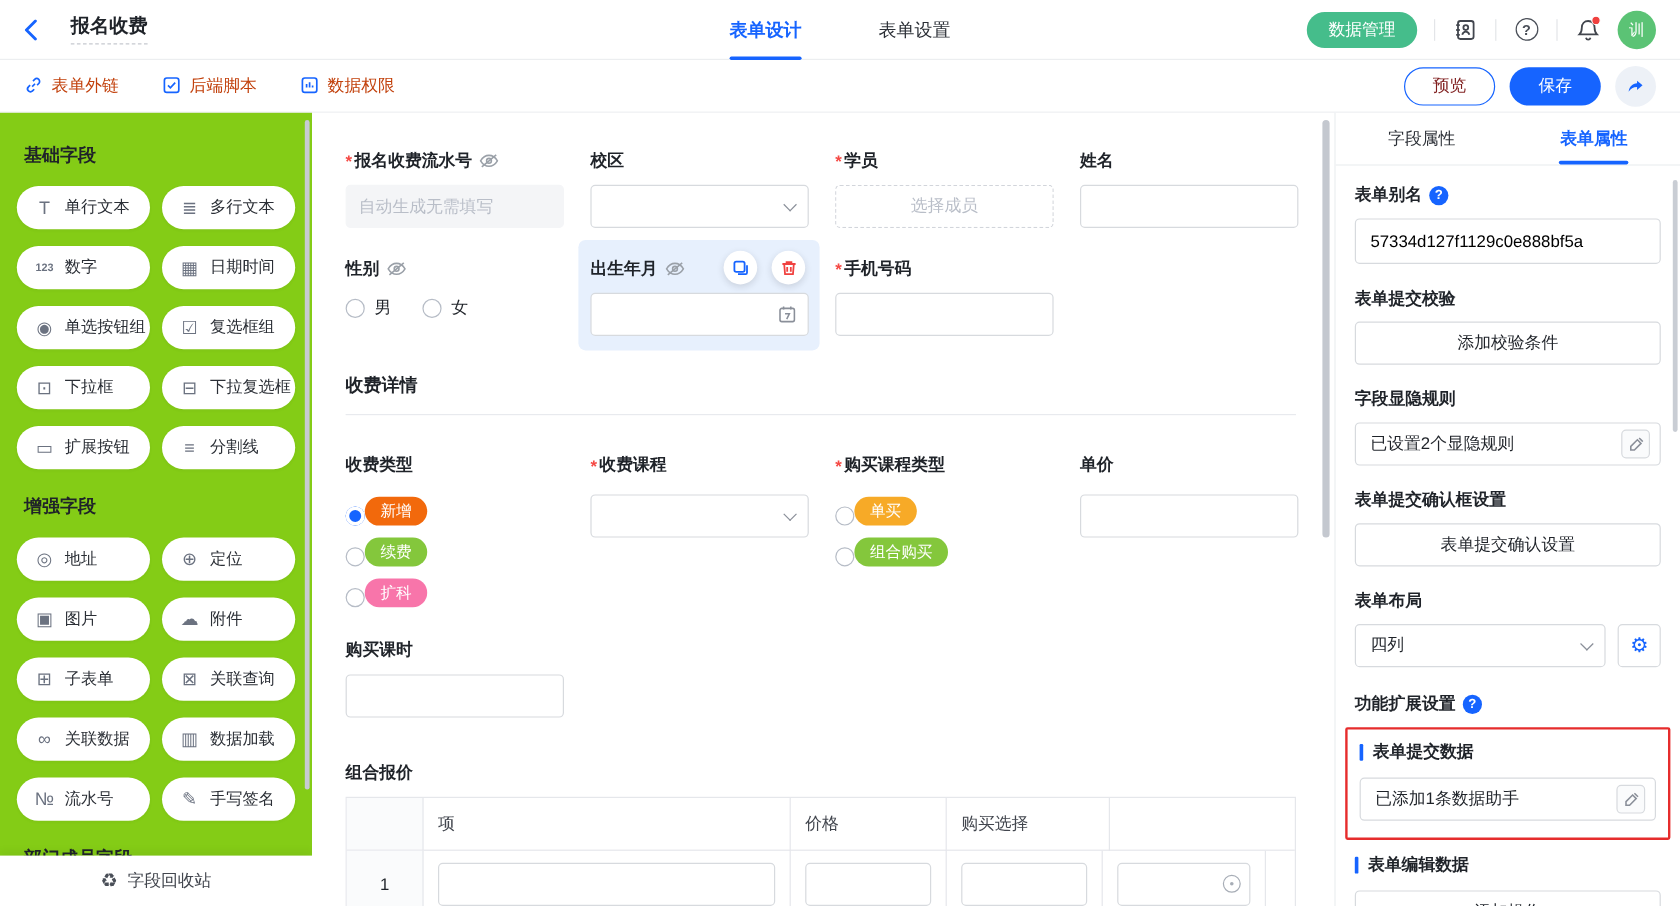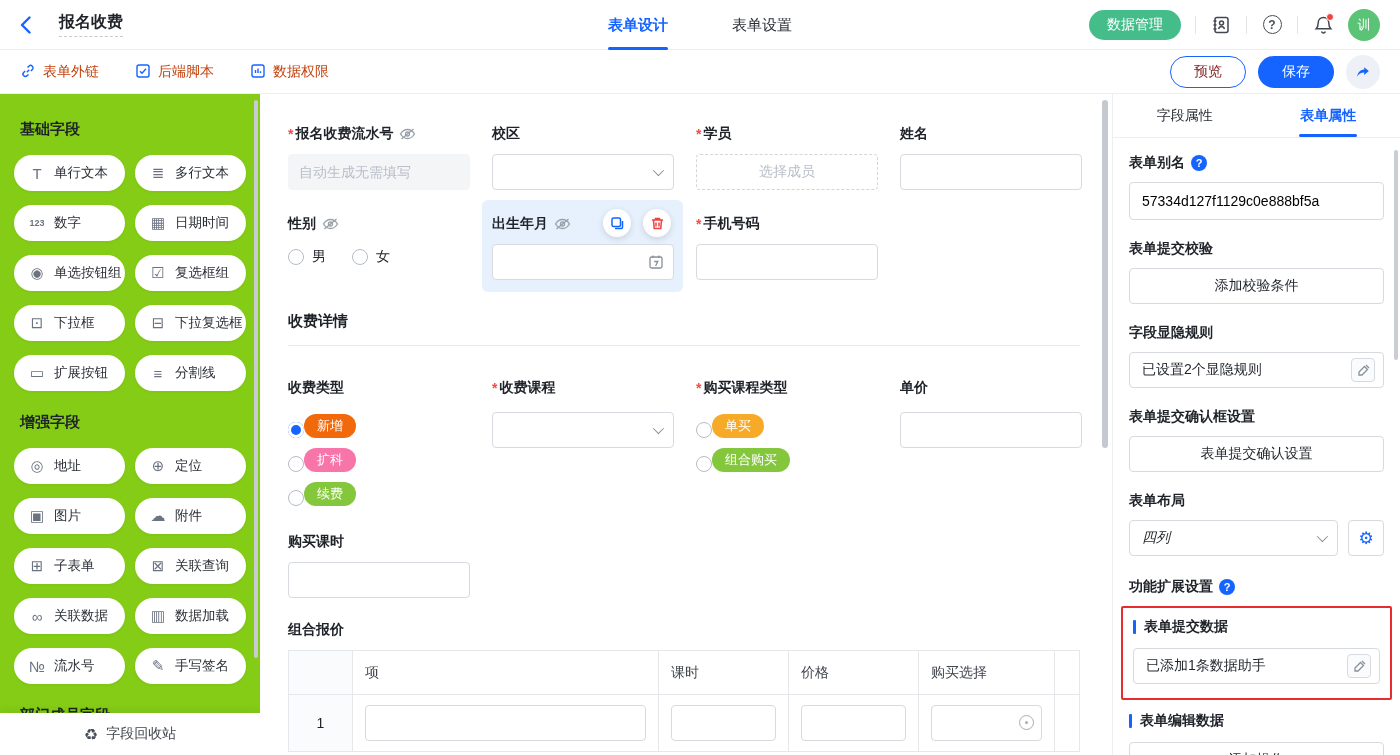--- a/index.html
+++ b/index.html
@@ -133,21 +133,21 @@
   .p-input { width:100%; height:38px; border:1px solid #d7dade; border-radius:4px; padding:0 12px;
     font-size:14px; outline:none; font-family:inherit; margin-bottom:20px; }
   .p-btn { width:100%; height:36px; border:1px solid #d7dade; border-radius:4px; background:#fff;
     font-size:14px; color:#1f2329; cursor:pointer; margin-bottom:20px; font-family:inherit; }
   .p-valuebox { width:100%; height:36px; border:1px solid #d7dade; border-radius:4px;
     display:flex; align-items:center; justify-content:space-between; padding:0 8px 0 12px;
     margin-bottom:20px; }
   .editbtn { width:24px; height:24px; border:1px solid #d7dade; border-radius:4px; background:#fafbfc;
     display:flex; align-items:center; justify-content:center; cursor:pointer; flex:none; }
   .p-layout-row { display:flex; gap:10px; margin-bottom:22px; }
-  .p-layout-row .selbox { width:210px;font-style:italic; }
+  .p-layout-row .selbox { width:210px; }
   .gearbtn { width:36px; height:36px; border:1px solid #d7dade; border-radius:4px; background:#fff;
     color:#1664ff; font-size:17px; display:flex; align-items:center; justify-content:center; cursor:pointer; }
   .bar-label { display:flex; align-items:center; gap:8px; font-weight:700; margin-bottom:12px; }
   .bluebar { width:3px; height:14px; background:#1664ff; border-radius:1px; flex:none; }
   .red-outline { border:2px solid #e62c2c; border-radius:2px; margin:0 -8px 12px; padding:10px 10px 4px; }
   .red-outline .p-valuebox { margin-bottom:10px; }
   .p-scroll { position:absolute; right:2px; top:56px; width:4px; height:210px;
     background:#c9cdd4; border-radius:2px; }
   svg { display:block; }
 </style>
@@ -464,25 +464,25 @@
       <div class="fcol">
         <div class="flabel" style="margin-bottom:14px;">
             <span>收费类型</span>
           </div>
         <div class="vopt">
             <span class="rdo on"></span>
             <span class="tag" style="background: rgb(242, 105, 12);">新增</span>
           </div>
         <div class="vopt">
             <span class="rdo"></span>
-            <span class="tag" style="background: rgb(248, 117, 170);">扩科</span>
+            <span class="tag" style="background: rgb(132, 199, 60);">续费</span>
           </div>
         <div class="vopt">
             <span class="rdo"></span>
-            <span class="tag" style="background: rgb(132, 199, 60);">续费</span>
+            <span class="tag" style="background: rgb(248, 117, 170);">扩科</span>
           </div>
       </div>
       <div class="fcol">
         <div class="flabel" style="margin-bottom:14px;">
             <span class="star">*</span>
             <span>收费课程</span>
           </div>
         <div class="selbox">
             <span></span>
             <span class="chev"></span>
@@ -503,36 +503,35 @@
           </div>
       </div>
       <div class="fcol">
         <div class="flabel" style="margin-bottom:14px;">
             <span>单价</span>
           </div>
         <input class="inp" style="">
       </div>
     </div>
 
-    <div class="fcol" style="margin-bottom:22px;">
+    <div class="fcol" style="margin-bottom:36px;">
       <div class="flabel">
           <span>购买课时</span>
         </div>
       <input class="inp" style="">
     </div>
 
     <div>
       <div class="flabel">
           <span>组合报价</span>
         </div>
       <div class="combo-table">
         <div class="ct-hrow">
           <div class="ct-cell c-idx"></div>
           <div class="ct-cell c-item">项</div>
-          <div class="ct-cell c-hours">课时</div>
           <div class="ct-cell c-price">价格</div>
           <div class="ct-cell c-buy">购买选择</div>
           <div class="ct-cell c-tail"></div>
         </div>
         <div class="ct-brow">
           <div class="ct-cell c-idx">1</div>
           <div class="ct-cell c-item">
               <input class="ct-inp" style="">
             </div>
           <div class="ct-cell c-hours">

